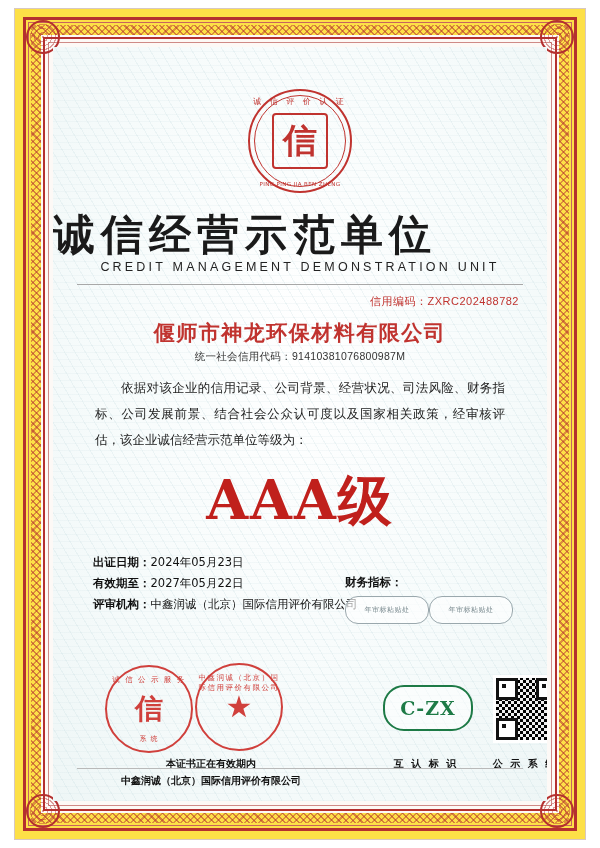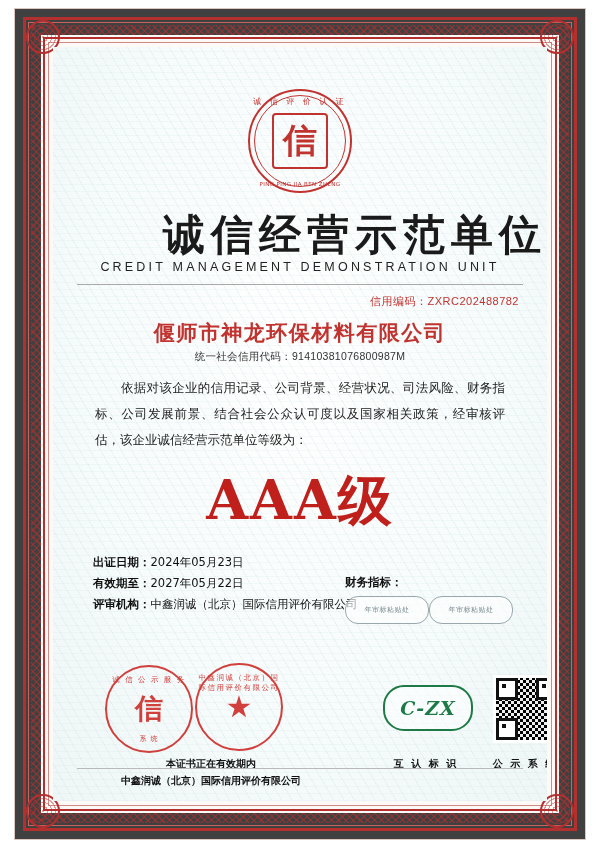--- a/index.html
+++ b/index.html
@@ -20,21 +20,21 @@
     background: #ffffff;
     box-sizing: border-box;
   }
   
   .cert {
     position: absolute;
     left: 14px;
     top: 8px;
     width: 572px;
     height: 832px;
-    background: #404040;
+    background: #fde047;
     box-sizing: border-box;
     border: 1px solid #d8c8c0;
     overflow: hidden;
   }
   
   .frame-a {
     position: absolute;
     left: 8px; top: 8px; right: 8px; bottom: 8px;
     border: 3px solid #b4302f;
     box-sizing: border-box;
@@ -182,21 +182,21 @@
     font-size: 5.5px;
     letter-spacing: 0.4px;
     font-family: "DejaVu Sans", sans-serif;
   }
 
   
   .title-cn {
     position: absolute;
     left: 0; right: 0;
     top: 160px;
-    text-align: right;
+    text-align: left;
     font-family: Liberation Sans, sans-serif;
     font-weight: bold;
     font-size: 42px;
     letter-spacing: 6px;
     color: #1a1a1a;
   }
   .title-en {
     position: absolute;
     left: 0; right: 0;
     top: 213px;
@@ -387,21 +387,20 @@
     font-weight: bold;
   }
 
   
   .mutual {
     position: absolute;
     left: 330px;
     top: 22px;
     width: 86px;
     height: 46px;
-    font-style: italic;
   }
   .mutual-logo {
     width: 86px;
     height: 42px;
     border: 2px solid #1d7a46;
     border-radius: 21px;
     color: #1d7a46;
     font-family: "DejaVu Serif", serif;
     font-weight: bold;
     font-size: 19px;

